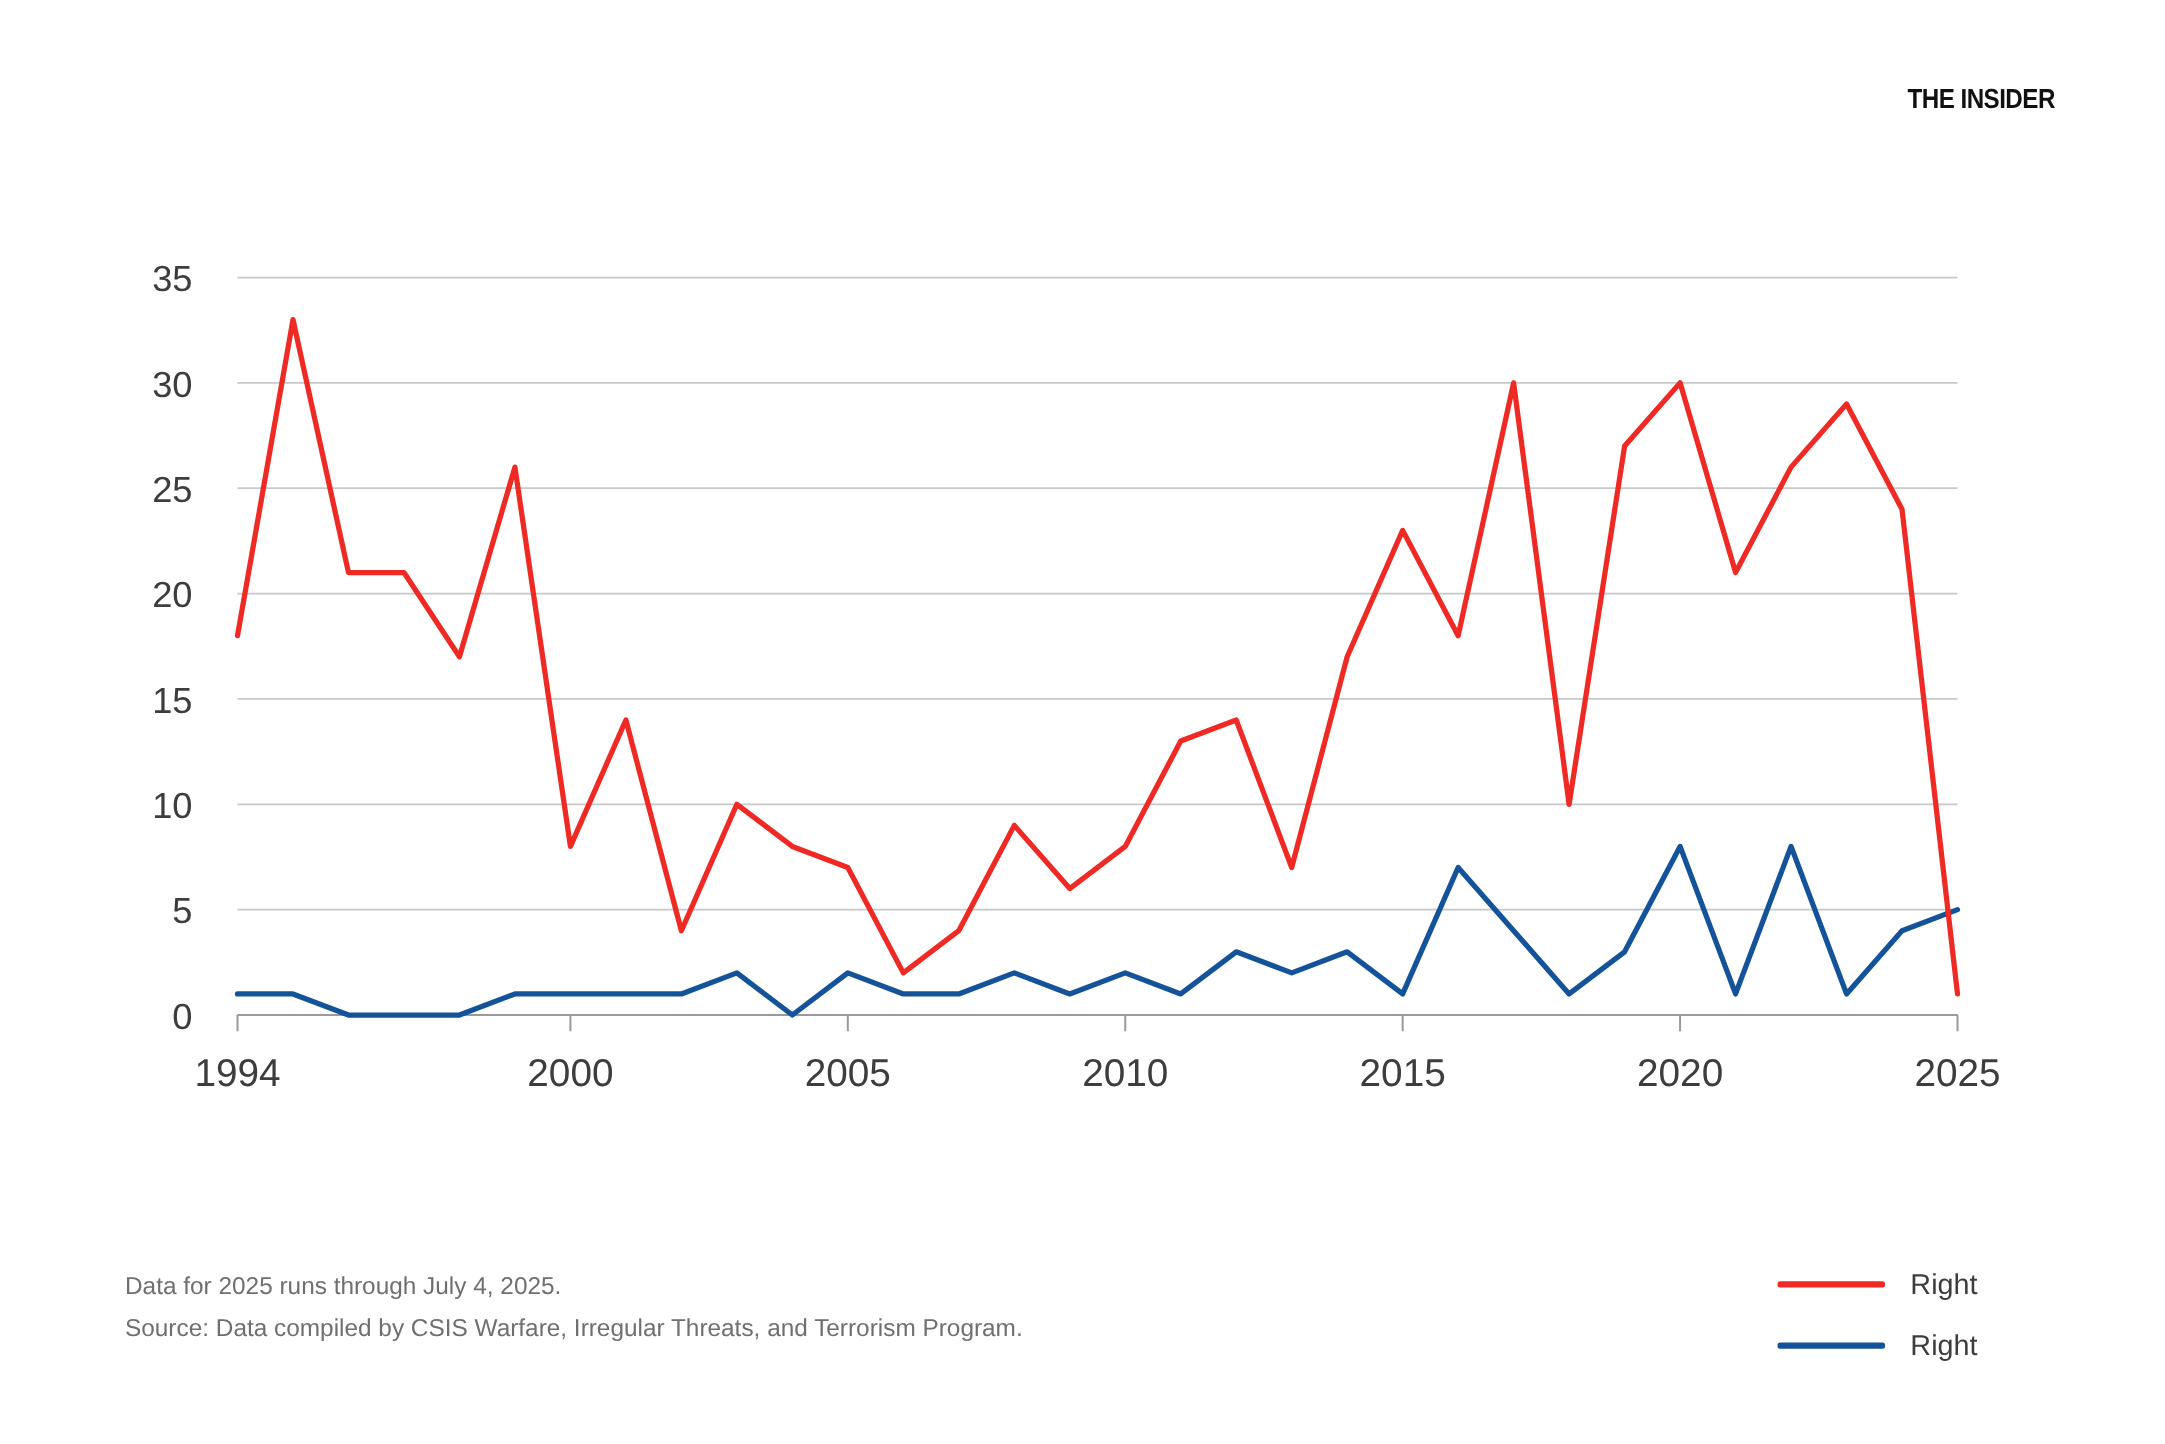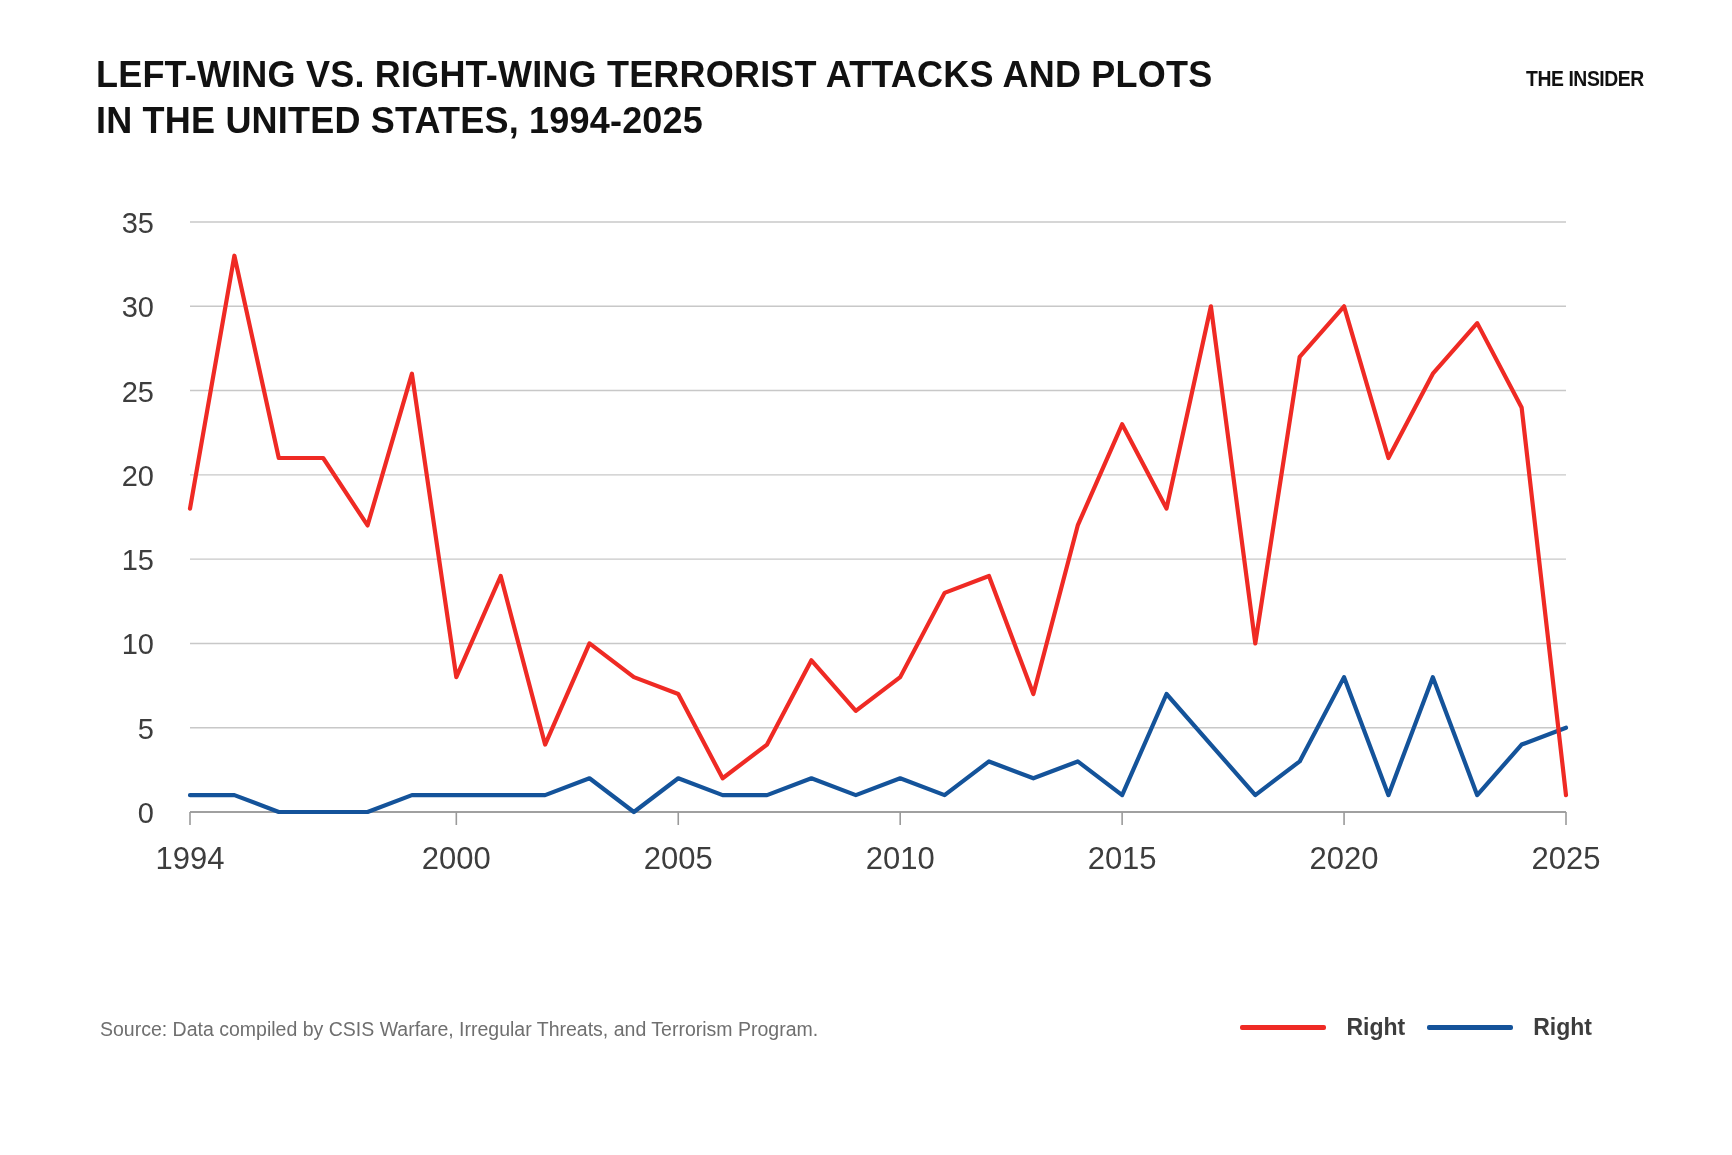--- a/index.html
+++ b/index.html
@@ -46,46 +46,44 @@
   .footnotes{
     position:absolute;
     left:100px;top:1012px;
     font-size:19.5px;
     color:#6f6f6f;
     line-height:1.75;
   }
   .footnotes div{white-space:nowrap;}
   .legend{
     position:absolute;
-    right:140px;top:1014px;
+    right:150px;top:1014px;
     display:flex;
-    flex-direction:row;
+    flex-direction:column;
     gap:22px;
-    font-weight:bold;
   }
   .legend-row{
     display:flex;
     align-items:center;
     gap:20px;
   }
   .legend-swatch{
     width:86px;height:5px;
     border-radius:2px;
     display:block;
   }
   .legend-label{
     font-size:23px;
     color:#3d3d3d;
   }
 </style>
 </head>
 <body>
 
 <div class="header">
-  <div class="title">LEFT-WING VS. RIGHT-WING TERRORIST ATTACKS AND PLOTS IN THE UNITED STATES, 1994-2025</div>
   <div class="brand">THE INSIDER</div>
 </div>
 
 <div class="plot-wrap">
   <svg class="chart-svg" id="chart-svg" width="1732" height="800" viewBox="0 0 1732 800">
     <g id="gridlines">
         <line x1="190" y1="642" x2="1566" y2="642" stroke="#9a9a9a" stroke-width="1.6"></line>
         <line x1="190" y1="557.7142857142858" x2="1566" y2="557.7142857142858" stroke="#c8c8c8" stroke-width="1.4"></line>
         <line x1="190" y1="473.42857142857144" x2="1566" y2="473.42857142857144" stroke="#c8c8c8" stroke-width="1.4"></line>
         <line x1="190" y1="389.14285714285717" x2="1566" y2="389.14285714285717" stroke="#c8c8c8" stroke-width="1.4"></line>
@@ -126,20 +124,21 @@
         <text x="1566" y="699" text-anchor="middle" font-family="&quot;Liberation Sans&quot;, sans-serif" font-size="31" fill="#3d3d3d">2025</text>
       </g>
     <g id="series-lines">
         <polyline points="190,625.1428571428571 234.38709677419354,625.1428571428571 278.7741935483871,642 323.1612903225806,642 367.54838709677415,642 411.93548387096774,625.1428571428571 456.3225806451613,625.1428571428571 500.7096774193548,625.1428571428571 545.0967741935483,625.1428571428571 589.483870967742,608.2857142857143 633.8709677419355,642 678.258064516129,608.2857142857143 722.6451612903226,625.1428571428571 767.0322580645161,625.1428571428571 811.4193548387096,608.2857142857143 855.8064516129033,625.1428571428571 900.1935483870967,608.2857142857143 944.5806451612902,625.1428571428571 988.9677419354839,591.4285714285714 1033.3548387096776,608.2857142857143 1077.741935483871,591.4285714285714 1122.1290322580644,625.1428571428571 1166.516129032258,524 1210.9032258064517,574.5714285714286 1255.2903225806451,625.1428571428571 1299.6774193548385,591.4285714285714 1344.0645161290322,507.1428571428571 1388.4516129032259,625.1428571428571 1432.8387096774193,507.1428571428571 1477.225806451613,625.1428571428571 1521.6129032258066,574.5714285714286 1566,557.7142857142858" fill="none" stroke="#14539a" stroke-width="4.2" stroke-linejoin="round" stroke-linecap="round"></polyline>
         <polyline points="190,338.5714285714286 234.38709677419354,85.71428571428578 278.7741935483871,288 323.1612903225806,288 367.54838709677415,355.42857142857144 411.93548387096774,203.71428571428572 456.3225806451613,507.1428571428571 500.7096774193548,406 545.0967741935483,574.5714285714286 589.483870967742,473.42857142857144 633.8709677419355,507.1428571428571 678.258064516129,524 722.6451612903226,608.2857142857143 767.0322580645161,574.5714285714286 811.4193548387096,490.28571428571433 855.8064516129033,540.8571428571429 900.1935483870967,507.1428571428571 944.5806451612902,422.8571428571429 988.9677419354839,406 1033.3548387096776,524 1077.741935483871,355.42857142857144 1122.1290322580644,254.28571428571428 1166.516129032258,338.5714285714286 1210.9032258064517,136.28571428571433 1255.2903225806451,473.42857142857144 1299.6774193548385,186.85714285714283 1344.0645161290322,136.28571428571433 1388.4516129032259,288 1432.8387096774193,203.71428571428572 1477.225806451613,153.1428571428571 1521.6129032258066,237.42857142857144 1566,625.1428571428571" fill="none" stroke="#ef2a24" stroke-width="4.2" stroke-linejoin="round" stroke-linecap="round"></polyline>
       </g>
   </svg>
 </div>
 
 <div class="footnotes">
+  <div>Data for 2025 runs through July 4, 2025.</div>
   <div>Source: Data compiled by CSIS Warfare, Irregular Threats, and Terrorism Program.</div>
 </div>
 
 <div class="legend">
   <div class="legend-row">
     <span class="legend-swatch" id="swatch-0" style="background: rgb(239, 42, 36);"></span>
     <span class="legend-label">Right</span>
   </div>
   <div class="legend-row">
     <span class="legend-swatch" id="swatch-1" style="background: rgb(20, 83, 154);"></span>

